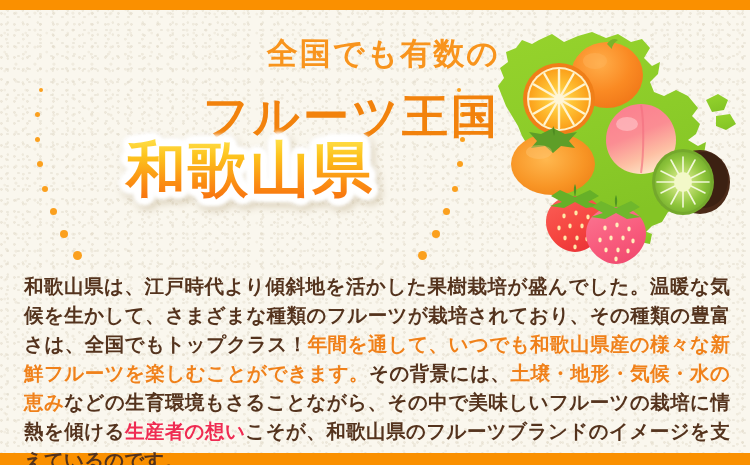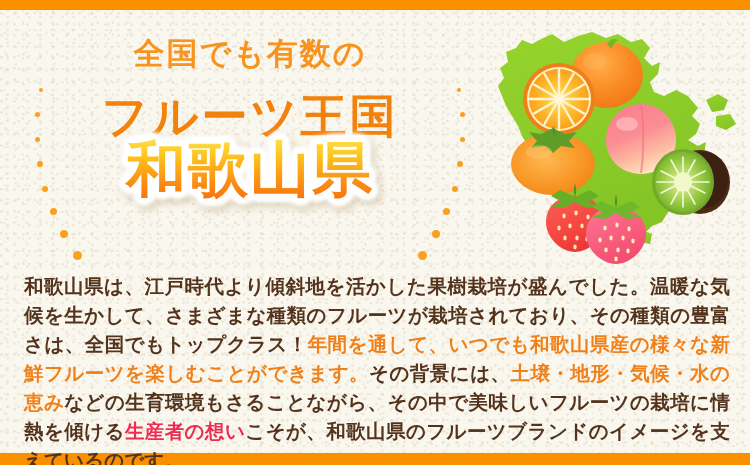--- a/index.html
+++ b/index.html
@@ -25,27 +25,27 @@
       radial-gradient(circle at 23% 74%, rgba(231,224,208,.5) 0 1.2px, transparent 1.7px);
     background-size:13px 11px,17px 15px,11px 13px,19px 17px,15px 12px,21px 19px;
     opacity:.85;
   }
   .topbar{position:absolute;left:0;top:0;width:750px;height:10px;}
   .bottombar{position:absolute;left:0;bottom:0;width:750px;height:12px;}
 
   
   .headline{position:absolute;left:0;top:10px;width:500px;height:235px;}
   .kicker{
-    position:absolute;left:0;top:23px;width:500px;text-align:center;
+    position:absolute;left:0;top:23px;width:500px;text-align:right;
     font-family:Liberation Sans, sans-serif;
     font-weight:bold;font-size:31px;letter-spacing:2px;
     color:#f8941d;
   }
   .kingdom{
-    position:absolute;left:0;top:76px;width:500px;text-align:center;
+    position:absolute;left:0;top:76px;width:500px;text-align:right;
     font-family:"DejaVu Sans","Liberation Sans",sans-serif;
     font-weight:bold;font-size:46px;letter-spacing:3px;
     color:#f2820c;
   }
   .bigtitle{
     position:absolute;left:0;top:128px;width:500px;text-align:center;
     font-family:"DejaVu Sans","Liberation Sans",sans-serif;
     font-weight:bold;font-size:60px;letter-spacing:2px;line-height:1.05;
     background:linear-gradient(180deg,#ffe14a 0%,#fdc21c 30%,#fb8f13 70%,#f7700e 100%);
     -webkit-background-clip:text;background-clip:text;color:transparent;

